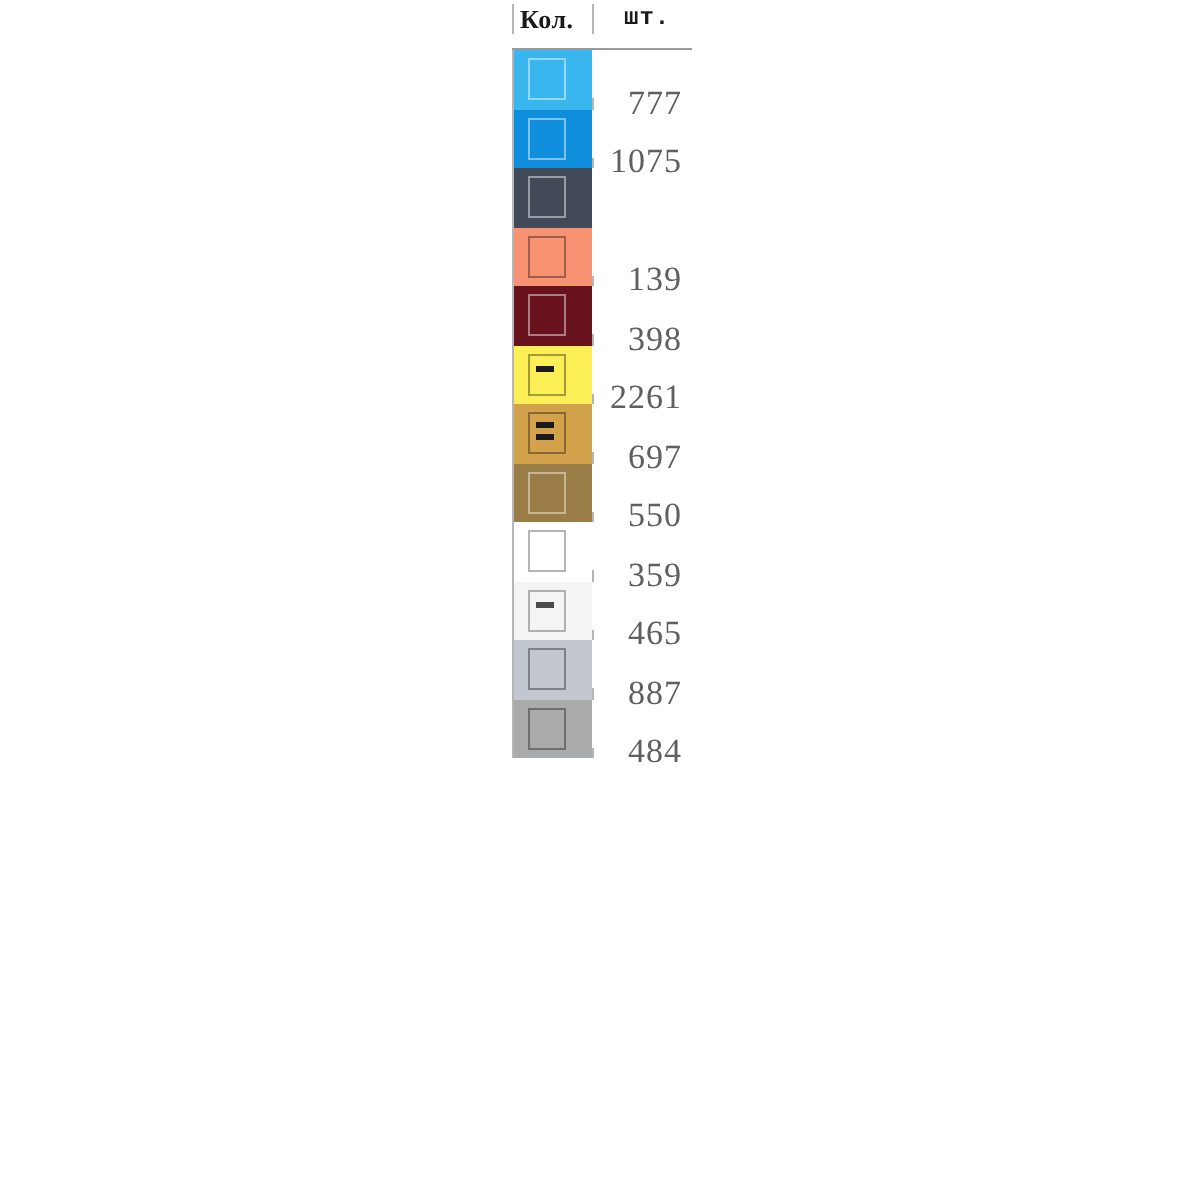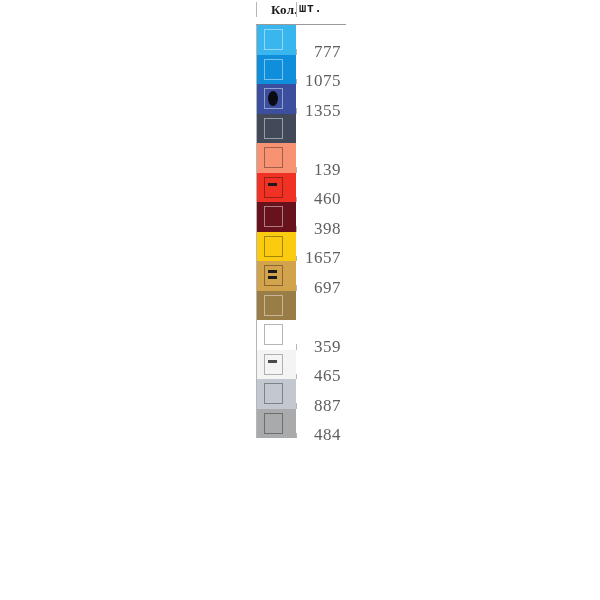--- a/index.html
+++ b/index.html
@@ -33,27 +33,27 @@
     font-family: "Liberation Serif", "DejaVu Serif", serif;
     font-weight: bold;
     font-size: 13px;
     line-height: 15px;
     color: #1a1a1a;
     letter-spacing: 0.3px;
   }
   .th-color {
     width: 40px;
     box-sizing: border-box;
-    padding-left: 14px;
+    padding-left: 3px;
     border-left: 1px solid #b6b6b6;
   }
   .th-qty {
     width: 50px;
     box-sizing: border-box;
-    padding-left: 2px;
+    padding-left: 15px;
     border-left: 1px solid #b6b6b6;
     font-family: "Liberation Mono", "DejaVu Sans Mono", monospace;
     font-size: 12px;
     font-weight: bold;
     letter-spacing: 0.5px;
   }
 
   .header-rule {
     height: 1px;
     background: #9a9a9a;
@@ -153,68 +153,56 @@
         </div>
         <div class="cell-qty">777</div>
       </div>
       <div class="row">
         <div class="cell-swatch" style="background: rgb(15, 143, 219);">
           <div class="swatch-inner dark-outline"></div>
         </div>
         <div class="cell-qty">1075</div>
       </div>
       <div class="row">
-        <div class="cell-swatch" style="background: rgb(60, 79, 158);">
-          <div class="swatch-inner dark-outline"></div>
-          <div class="mark-ellipse"></div>
-        </div>
-        <div class="cell-qty">1355</div>
-      </div>
-      <div class="row">
         <div class="cell-swatch" style="background: rgb(66, 74, 89);">
           <div class="swatch-inner dark-outline"></div>
         </div>
       </div>
       <div class="row">
         <div class="cell-swatch" style="background: rgb(247, 146, 114);">
           <div class="swatch-inner"></div>
         </div>
         <div class="cell-qty">139</div>
       </div>
       <div class="row">
-        <div class="cell-swatch" style="background: rgb(239, 50, 36);">
+        <div class="cell-swatch" style="background: rgb(104, 18, 29);">
+          <div class="swatch-inner dark-outline"></div>
+        </div>
+        <div class="cell-qty">398</div>
+      </div>
+      <div class="row">
+        <div class="cell-swatch" style="background: rgb(251, 238, 87);">
           <div class="swatch-inner"></div>
           <div class="mark-dash d1"></div>
         </div>
-        <div class="cell-qty">460</div>
-      </div>
-      <div class="row">
-        <div class="cell-swatch" style="background: rgb(104, 18, 29);">
-          <div class="swatch-inner dark-outline"></div>
-        </div>
-        <div class="cell-qty">398</div>
-      </div>
-      <div class="row">
-        <div class="cell-swatch" style="background: rgb(251, 203, 16);">
-          <div class="swatch-inner"></div>
-        </div>
-        <div class="cell-qty">1657</div>
+        <div class="cell-qty">2261</div>
       </div>
       <div class="row">
         <div class="cell-swatch" style="background: rgb(210, 162, 76);">
           <div class="swatch-inner"></div>
           <div class="mark-dash d2"></div>
           <div class="mark-dash d3"></div>
         </div>
         <div class="cell-qty">697</div>
       </div>
       <div class="row">
         <div class="cell-swatch" style="background: rgb(154, 125, 70);">
           <div class="swatch-inner dark-outline"></div>
         </div>
+        <div class="cell-qty">550</div>
       </div>
       <div class="row">
         <div class="cell-swatch" style="background: rgb(255, 255, 255);">
           <div class="swatch-inner light-outline"></div>
         </div>
         <div class="cell-qty">359</div>
       </div>
       <div class="row">
         <div class="cell-swatch" style="background: rgb(244, 244, 244);">
           <div class="swatch-inner light-outline"></div>

